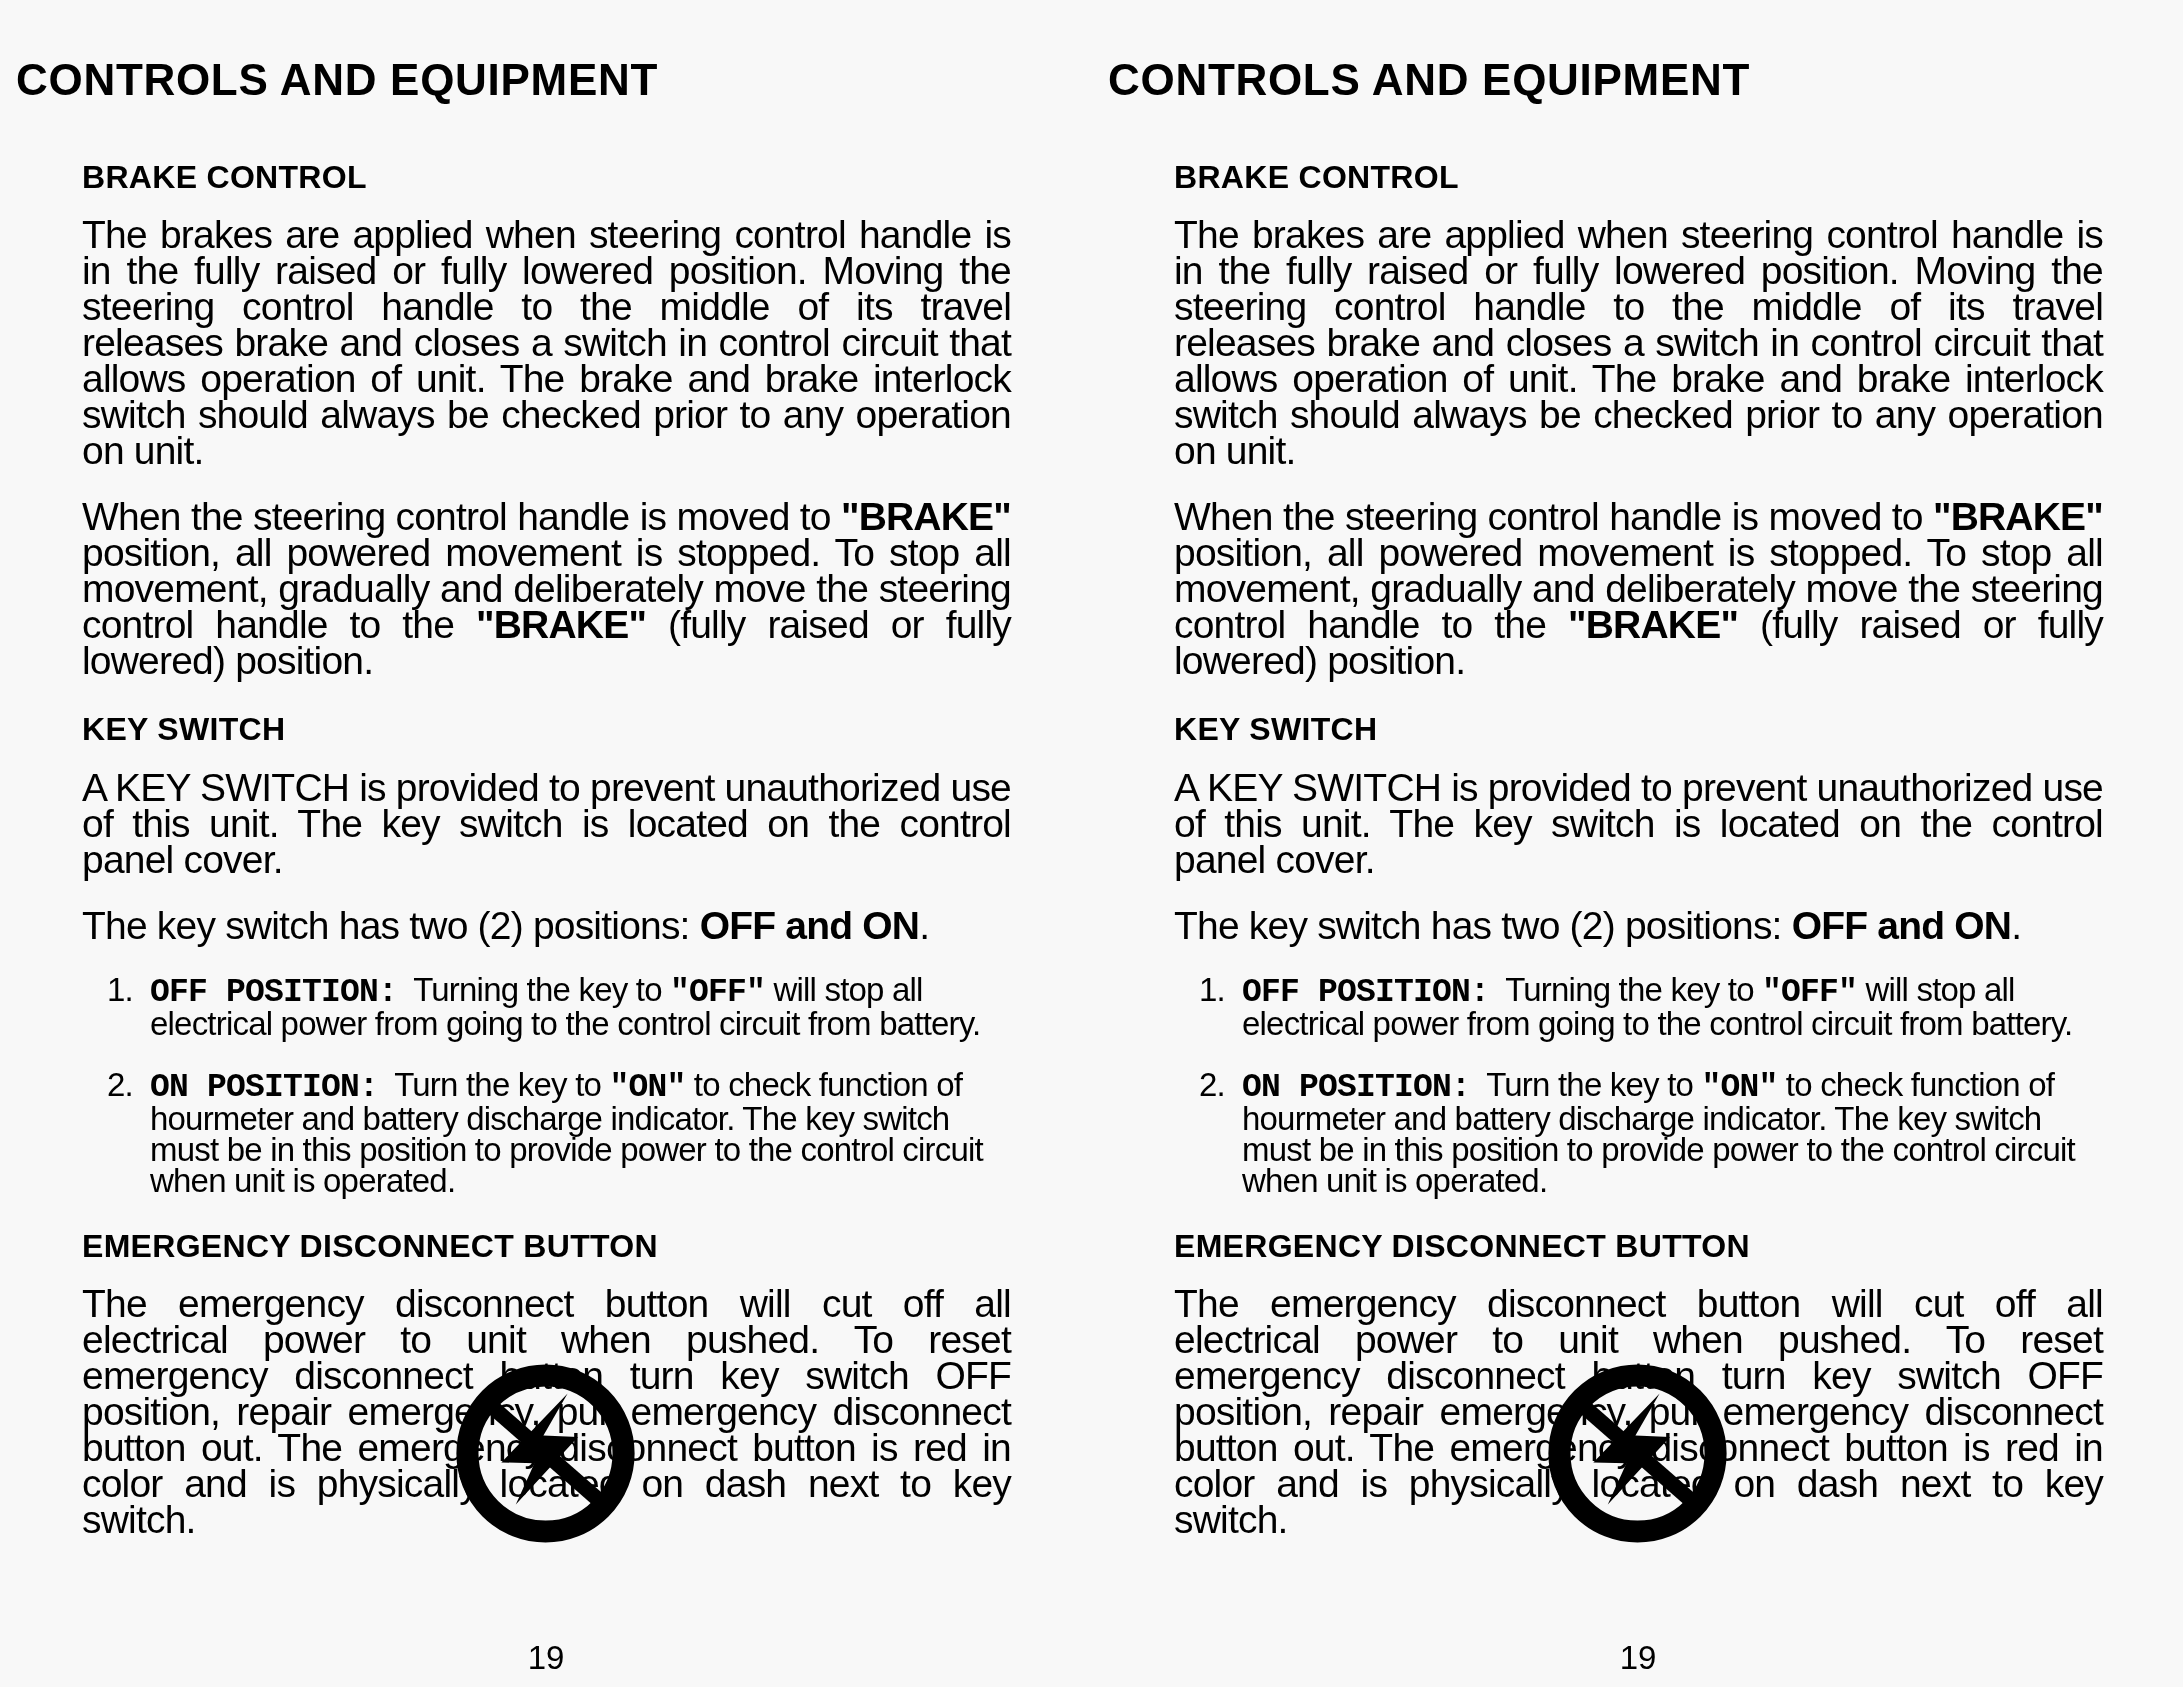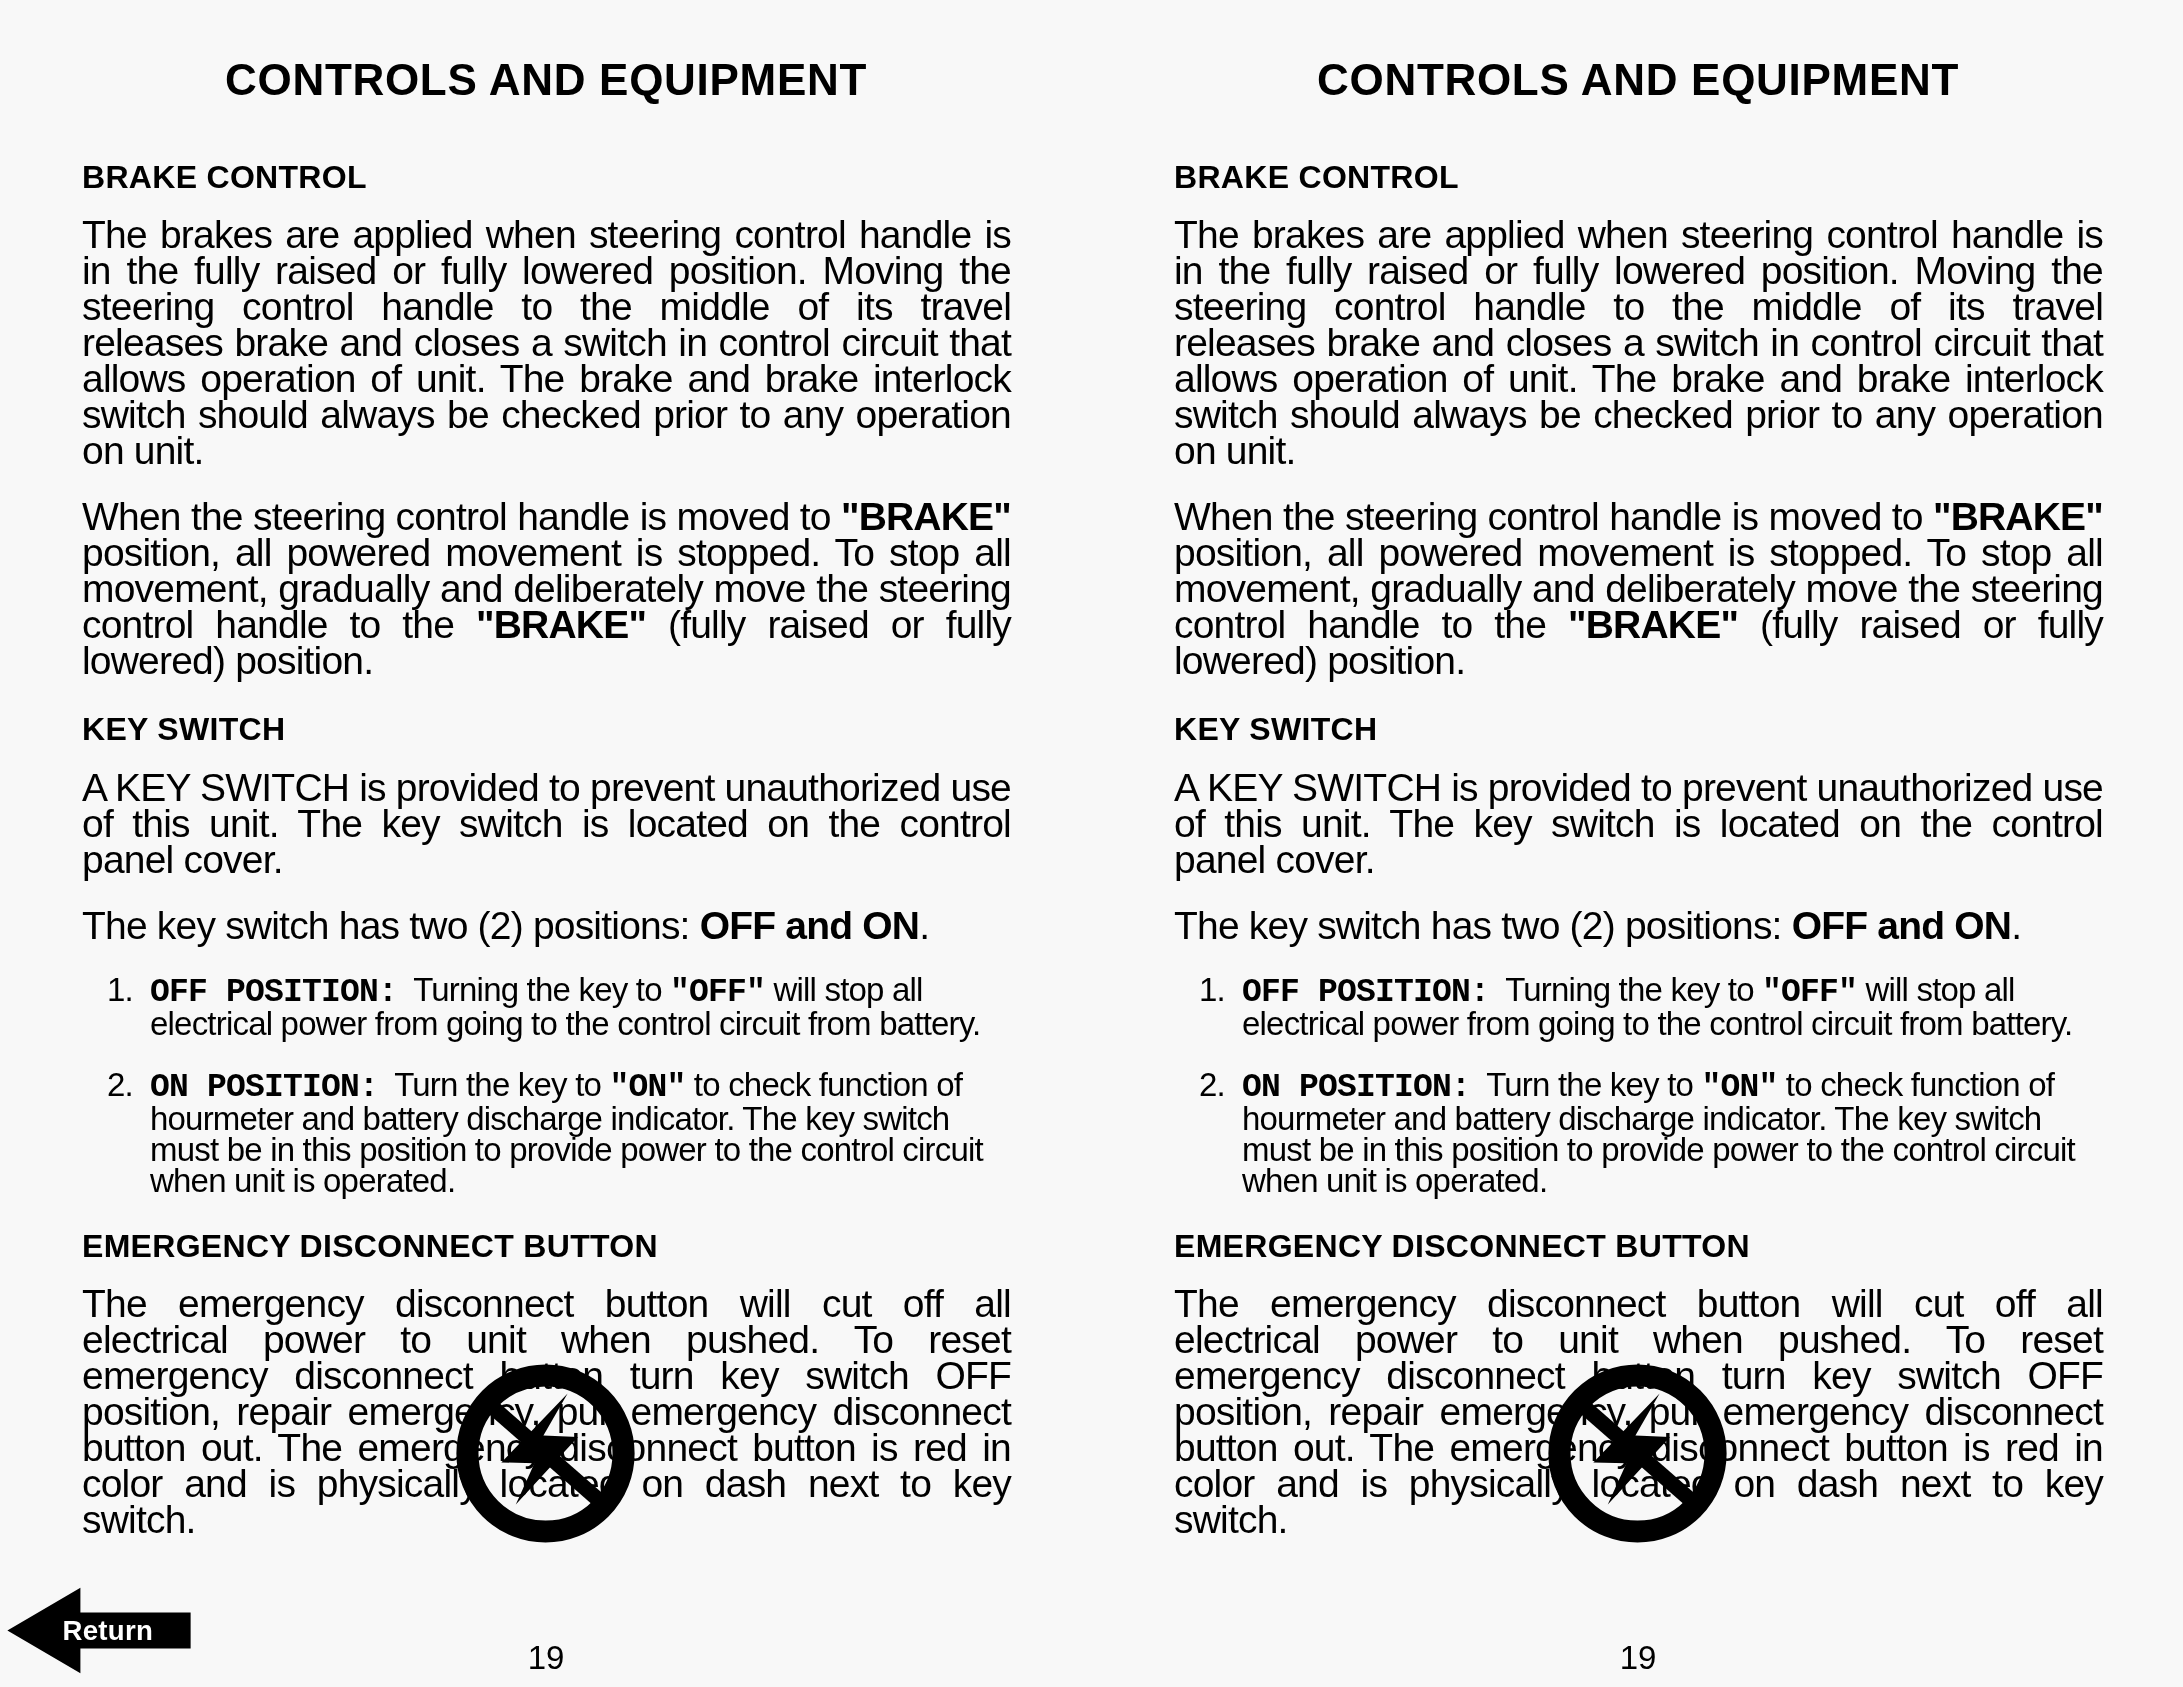--- a/index.html
+++ b/index.html
@@ -20,23 +20,23 @@
     top: 0;
     width: 1092px;
     height: 1687px;
   }
   .page.left { left: 0; }
   .page.right { left: 1092px; }
 
   .title {
     position: absolute;
     top: 54px;
-    left: 0;
+    left: 16px;
     width: 1092px;
-    text-align: center;
+    text-align: left;
     font-weight: bold;
     font-size: 44px;
     letter-spacing: 0.7px;
     line-height: 52px;
   }
 
   .content {
     position: absolute;
     left: 82px;
     top: 157px;
@@ -150,26 +150,20 @@
   <div class="icon-wrap">
     <svg width="181" height="181" viewBox="0 0 262 262">
       <circle cx="131" cy="131" r="113" fill="none" stroke="#000" stroke-width="32"></circle>
       <line x1="52" y1="62" x2="210" y2="200" stroke="#000" stroke-width="22"></line>
       <polygon points="163,44 128,105 178,107 88,205 115,145 67,144" fill="#000"></polygon>
     </svg>
   </div>
 
   <div class="page-num">19</div>
 
-  <div class="return-btn">
-    <svg width="186" height="91" viewBox="0 0 270 132">
-      <polygon points="2,66 108,4 108,40 268,40 268,92 108,92 108,128" fill="#000"></polygon>
-    </svg>
-    <span class="return-label">Return</span>
-  </div>
 </div>
 
 <div class="page right">
   <div class="title">CONTROLS AND EQUIPMENT</div>
 
   <div class="content">
     <div class="sec-heading">BRAKE CONTROL</div>
     <p class="para">The brakes are applied when steering control handle is in the fully raised or fully lowered position.  Moving the steering control handle to the middle of its travel releases brake and closes a switch in control circuit that allows operation of unit.  The brake and brake interlock switch should always be checked prior to any operation on unit.</p>
     <p class="para"><span>When the steering control handle is moved to </span><b>"BRAKE"</b><span> position, all powered movement is stopped.  To stop all movement, gradually and deliberately move the steering control handle to the </span><b>"BRAKE"</b><span> (fully raised or fully lowered) position.</span></p>
 

